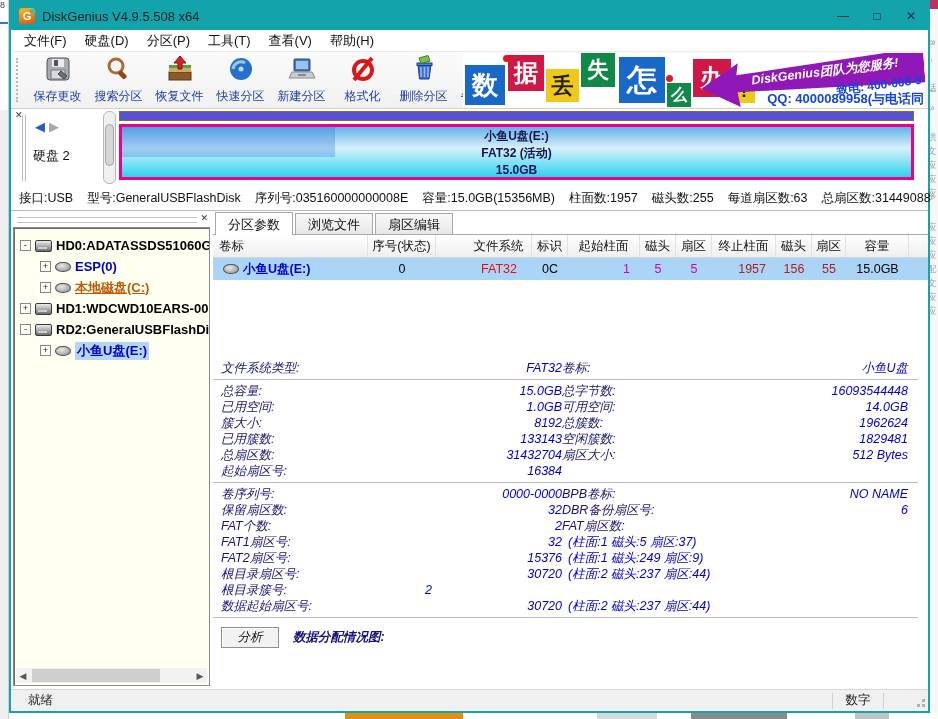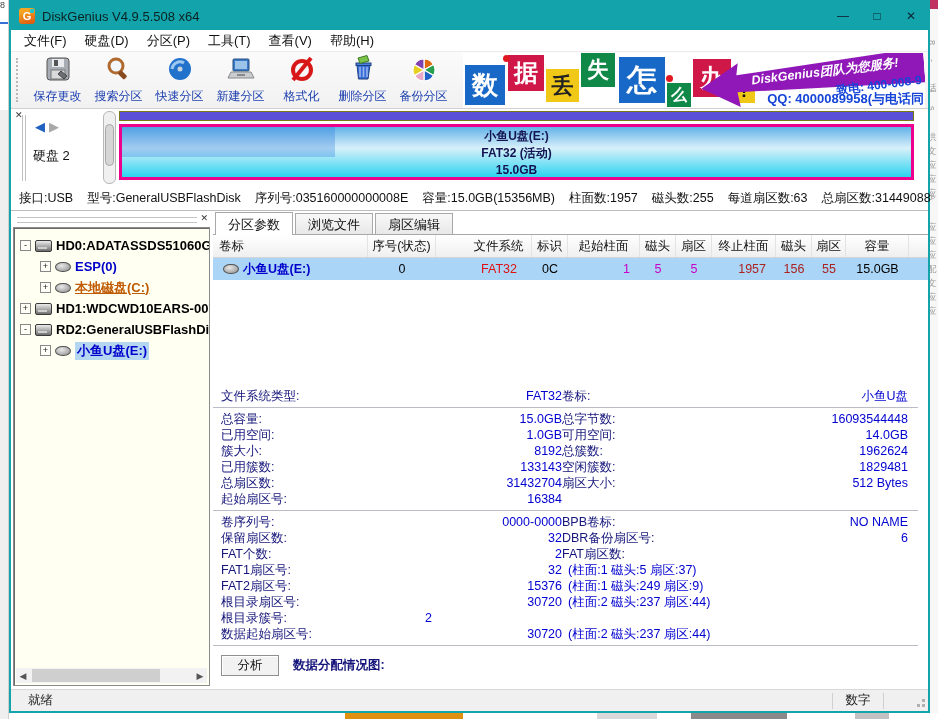--- a/index.html
+++ b/index.html
@@ -143,21 +143,21 @@
   .c4 { width:72px; } .c5 { width:36px; } .c6 { width:36px; } .c7 { width:64px; }
   .c8 { width:36px; } .c9 { width:34px; } .c10 { width:63px; }
   .th.c0 { text-align:left; padding-left:6px; }
   .td.c0 { text-align:left; padding-left:10px; display:flex; align-items:center; }
   .vol-name { color:var(--treeblue,#0000CC); font-weight:bold; }
   .td.c4,.td.c7 { text-align:right; padding-right:10px; }
   .v-fs { color:var(--red,#E01010); }
   .v-start { color:var(--magenta,#C800C8); }
   .v-end { color:var(--darkred,#AA2222); }
 
-  .detailarea { flex:1; position:relative; padding-top:108px; }
+  .detailarea { flex:1; position:relative; padding-top:80px;font-style:italic; }
   .drow { display:flex; height:16px; font-size:12.5px; line-height:16px; padding-left:8px; white-space:nowrap; }
   .dl  { width:160px; color:var(--navy,#14147A); flex:none; }
   .dv  { width:181px; color:var(--blue,#0000D0); text-align:right; flex:none; }
   .dv.short { width:181px; padding-right:130px; }
   .dlr { width:150px; color:var(--navy,#14147A); flex:none; }
   .dvr { flex:1; color:var(--blue,#0000D0); text-align:right; padding-right:20px; }
   .chs { color:var(--blue,#0000D0); padding-left:6px; }
   .sep { height:1px; background:#bcbcc8; margin:3px 10px 3px 0; }
   .analyze-row { display:flex; align-items:center; margin-top:9px; padding-left:8px; }
   .analyze-btn { width:58px; height:21px; background:#f2f2f2; border:1px solid #909090;
@@ -225,20 +225,29 @@
             <path d="M17 16l6 5-3 3-6-5z" fill="#6b6f75" stroke="#444"></path>
           </svg></span>
       <span class="tlabel">保存更改</span>
     </div>
     <div class="tbtn">
       <span><svg viewBox="0 0 28 28" width="28" height="28">
             <circle cx="11" cy="11" r="7" fill="#f4f7fa" stroke="#b06a30" stroke-width="3"></circle>
             <rect x="16" y="15" width="9" height="5" rx="1.5" transform="rotate(45 16 15)" fill="#8a4a20"></rect>
           </svg></span>
       <span class="tlabel">搜索分区</span>
+    </div>
+    <div class="tbtn">
+      <span><svg viewBox="0 0 28 28" width="28" height="28">
+            <rect x="3" y="17" width="22" height="8" fill="#8b5a2b" stroke="#5e3a18"></rect>
+            <rect x="3" y="13" width="22" height="4" fill="#c8b060"></rect>
+            <rect x="3" y="10" width="22" height="3" fill="#5a9e4a"></rect>
+            <path d="M14 1l6 7h-4v6h-4V8H8z" fill="#d82020" stroke="#8a1010"></path>
+          </svg></span>
+      <span class="tlabel">恢复文件</span>
     </div>
     <div class="tbtn">
       <span><svg viewBox="0 0 28 28" width="28" height="28">
             <circle cx="14" cy="14" r="11" fill="#2272cc"></circle>
             <path d="M6 14a8 8 0 0 1 12-6" stroke="#9cc8f0" stroke-width="3" fill="none"></path>
             <circle cx="14" cy="14" r="2.5" fill="#c8d4dc"></circle>
           </svg></span>
       <span class="tlabel">快速分区</span>
     </div>
     <div class="tbtn">

